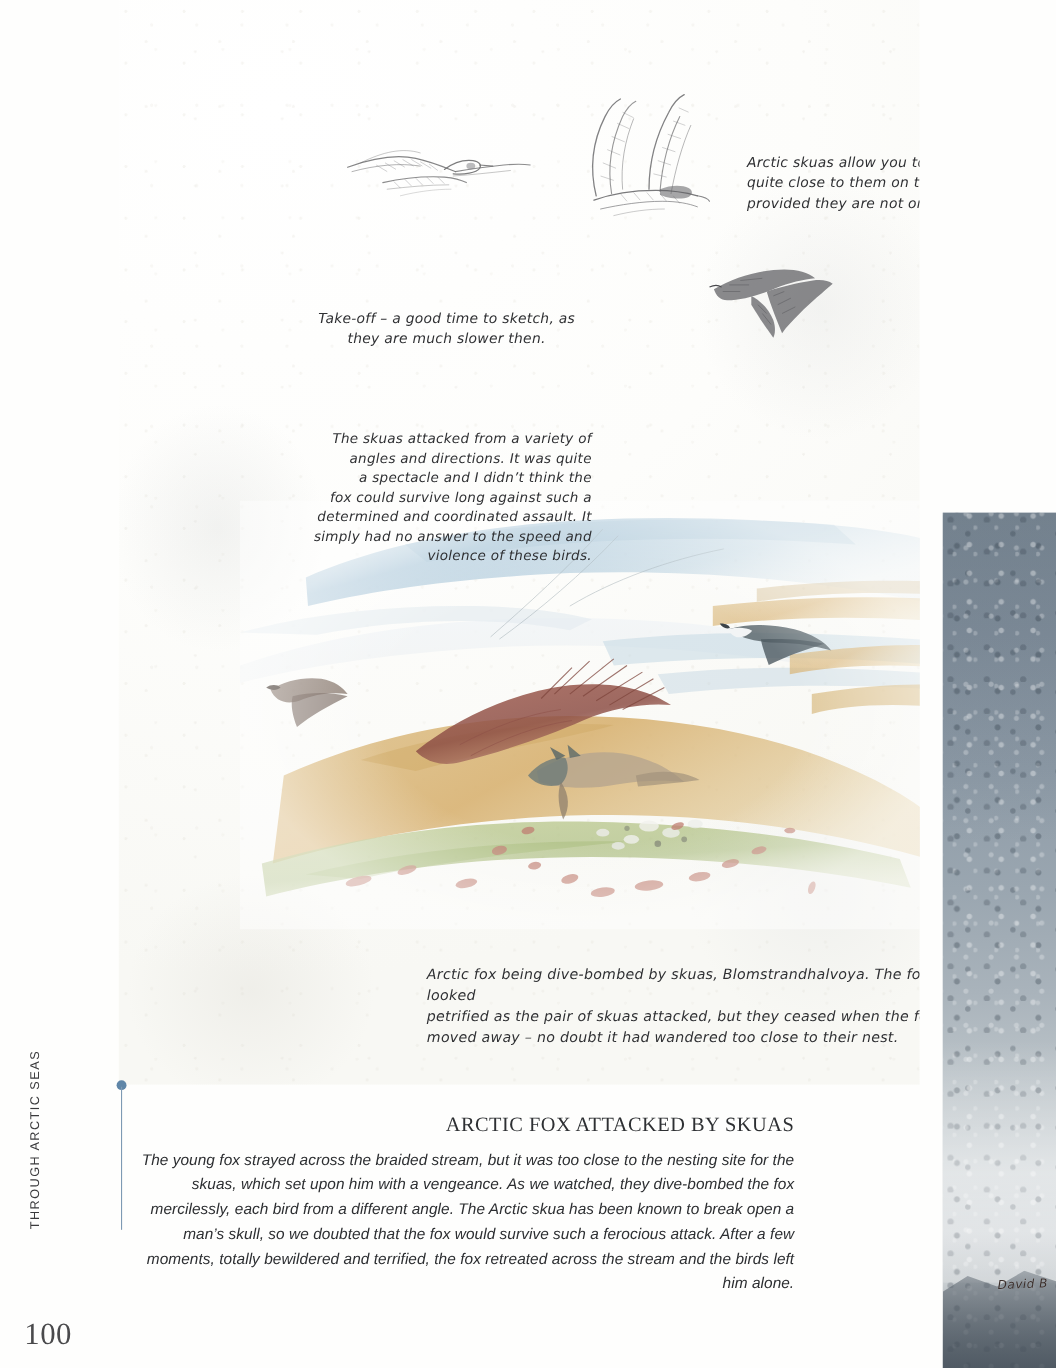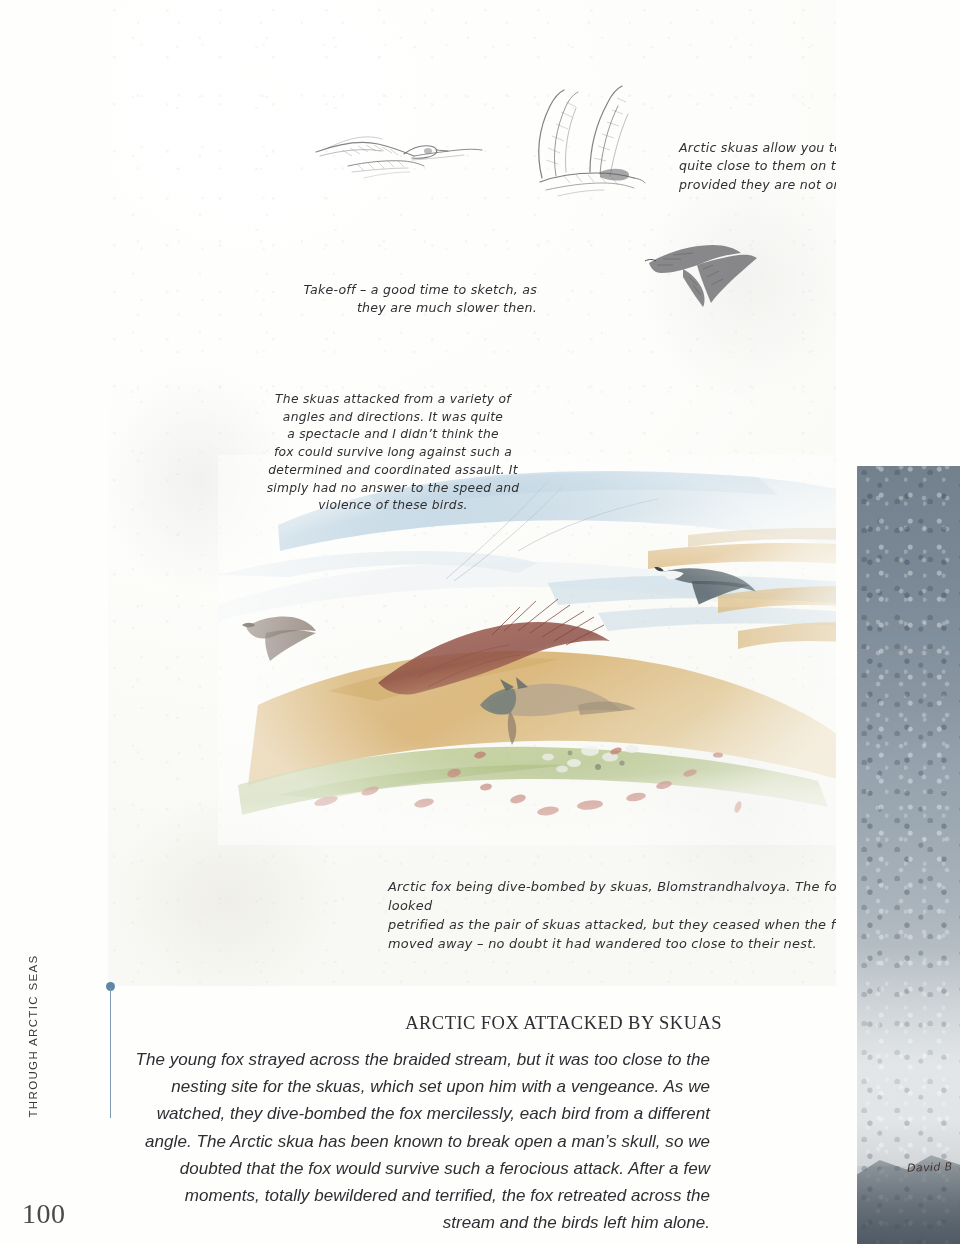--- a/index.html
+++ b/index.html
@@ -62,22 +62,22 @@
   .hand{
     position:absolute;
     font-family:"DejaVu Sans",sans-serif;
     font-style:italic;
     color:#2f3033;
     font-size:12.4px;line-height:1.42;
     letter-spacing:.25px;
     white-space:pre-line;
   }
   #note-skuas-close{left:571px;top:139px;width:250px;text-align:left;font-size:12.6px;line-height:1.46;}
-  #note-takeoff{left:167px;top:281px;width:262px;text-align:right;font-size:12.6px;line-height:1.46;}
-  #note-attack{left:140px;top:391px;width:290px;text-align:center;font-size:12.3px;line-height:1.44;font-style:italic;}
+  #note-takeoff{left:167px;top:281px;width:262px;text-align:center;font-size:12.6px;line-height:1.46;}
+  #note-attack{left:140px;top:391px;width:290px;text-align:right;font-size:12.3px;line-height:1.44;font-style:italic;}
   #note-fox{left:280px;top:877px;width:496px;text-align:left;font-size:12.9px;line-height:1.48;}
 
   
   .bird{position:absolute;}
   #bird-gliding{left:200px;top:104px;}
   #bird-flapping{left:398px;top:76px;}
   #bird-dark{left:535px;top:235px;}
 
   
   .painting{position:absolute;left:110px;top:455px;width:640px;height:390px;}
@@ -96,24 +96,24 @@
     margin:0 0 9px 0;
     font-family:"Liberation Serif",serif;
     font-weight:400;
     font-size:18.5px;
     letter-spacing:.45px;
     color:#2e3033;
     font-variant:small-caps;
     text-transform:uppercase;
   }
   .article p{
-    margin:12px;
+    margin:0;
     font-family:"Liberation Sans",sans-serif;
     font-style:italic;
-    font-size:17px;
+    font-size:14px;
     line-height:1.60;
     color:#2c2e31;
     letter-spacing:.05px;
   }
 
   
   .strip{
     position:absolute;left:857px;top:466px;width:103px;height:778px;
     overflow:hidden;
     background:linear-gradient(180deg,

